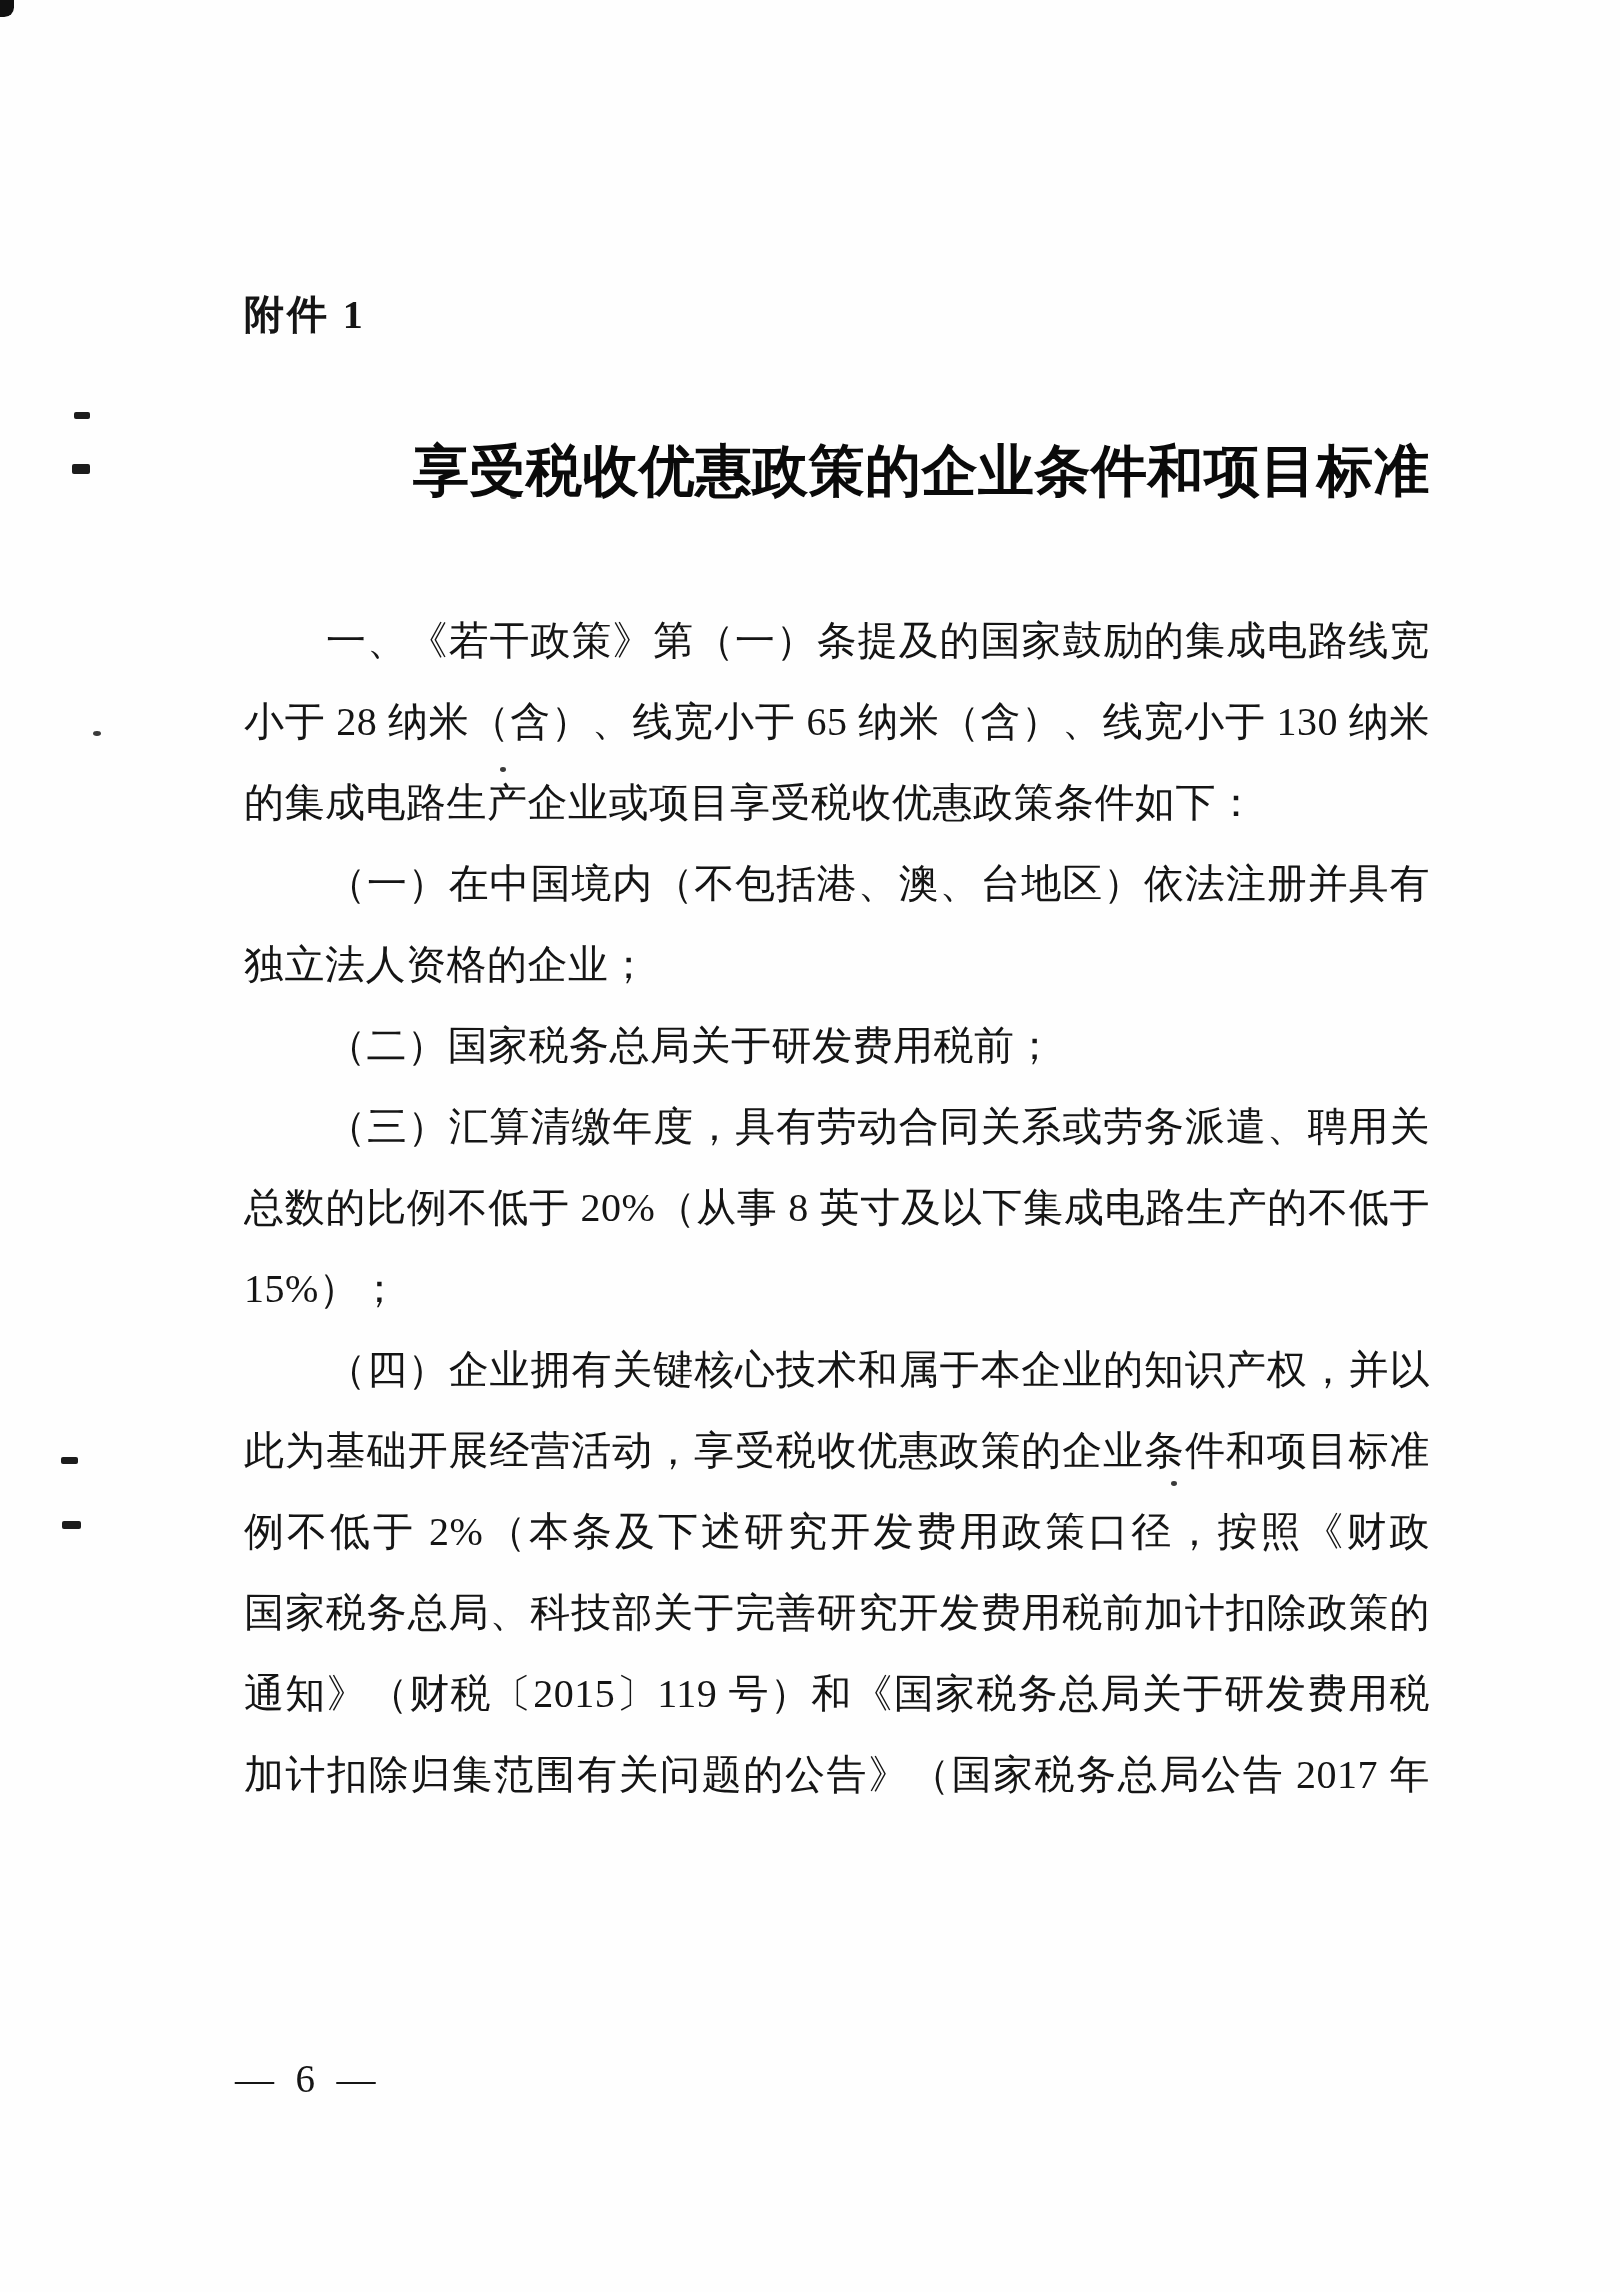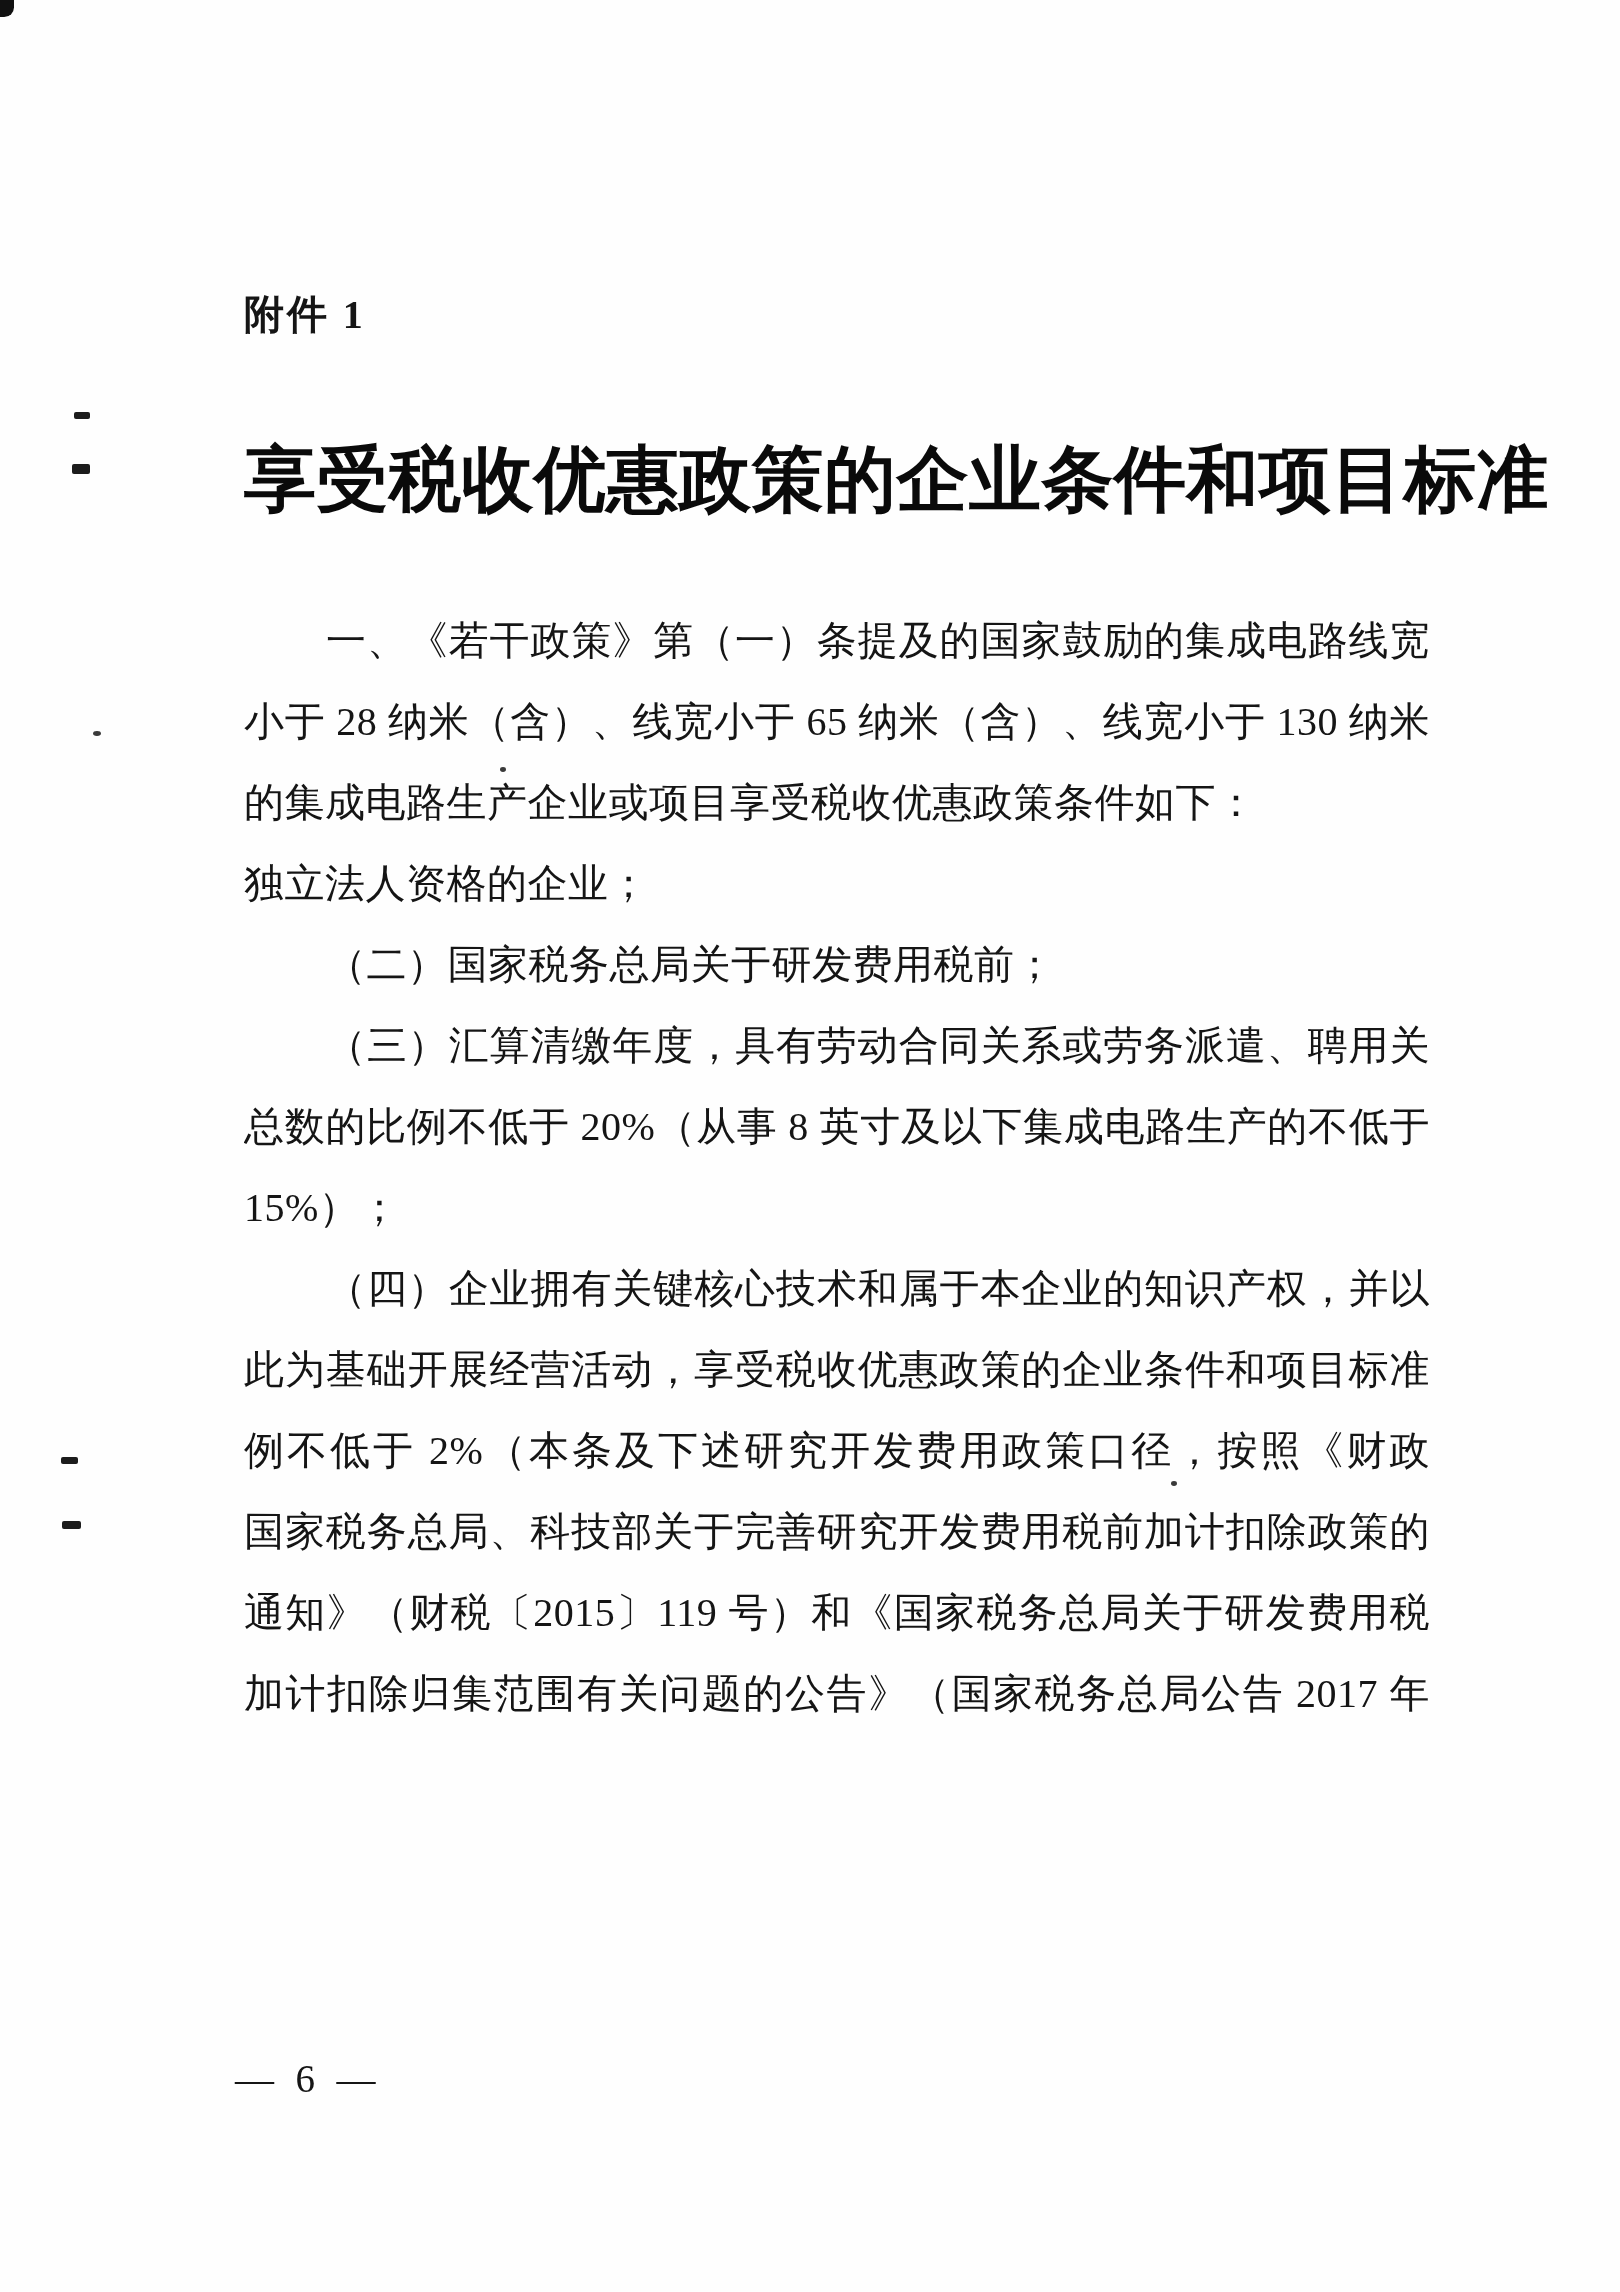--- a/index.html
+++ b/index.html
@@ -26,24 +26,24 @@
     font-weight: 700;
     letter-spacing: 2.9px;
     white-space: nowrap;
   }
   .doc-title {
     position: absolute;
     left: 244px;
     top: 439px;
     width: 1186px;
     margin: 0;
-    font-size: 72px;
+    font-size: 56px;
     line-height: 1.15;
     font-weight: 700;
-    text-align: left;
+    text-align: right;
     letter-spacing: 0.5px;
     color: #0a0a0a;
     white-space: nowrap;
   }
   .body-text {
     position: absolute;
     left: 244px;
     top: 600px;
     width: 1186px;
     font-size: 40px;
@@ -108,20 +108,21 @@
   <div class="speck" style="left:62px;  top:1521px; width:18.6px; height:7.8px;"></div>
 
   <div class="attachment">附件 1</div>
 
   <h1 class="doc-title">享受税收优惠政策的企业条件和项目标准</h1>
 
   <div class="body-text">
       <div class="line indent fill">一、《若干政策》第（一）条提及的国家鼓励的集成电路线宽</div>
       <div class="line fill">小于 28 纳米（含）、线宽小于 65 纳米（含）、线宽小于 130 纳米（含）</div>
       <div class="line">的集成电路生产企业或项目享受税收优惠政策条件如下：</div>
+      <div class="line indent fill">（一）在中国境内（不包括港、澳、台地区）依法注册并具有</div>
       <div class="line">独立法人资格的企业；</div>
       <div class="line indent">（二）国家税务总局关于研发费用税前；</div>
       <div class="line indent fill">（三）汇算清缴年度，具有劳动合同关系或劳务派遣、聘用关</div>
       <div class="line fill">总数的比例不低于 20%（从事 8 英寸及以下集成电路生产的不低于</div>
       <div class="line">15%）；</div>
       <div class="line indent fill">（四）企业拥有关键核心技术和属于本企业的知识产权，并以</div>
       <div class="line fill">此为基础开展经营活动，享受税收优惠政策的企业条件和项目标准</div>
       <div class="line fill">例不低于 2%（本条及下述研究开发费用政策口径，按照《财政部、</div>
       <div class="line fill">国家税务总局、科技部关于完善研究开发费用税前加计扣除政策的</div>
       <div class="line fill">通知》（财税〔2015〕119 号）和《国家税务总局关于研发费用税前</div>

